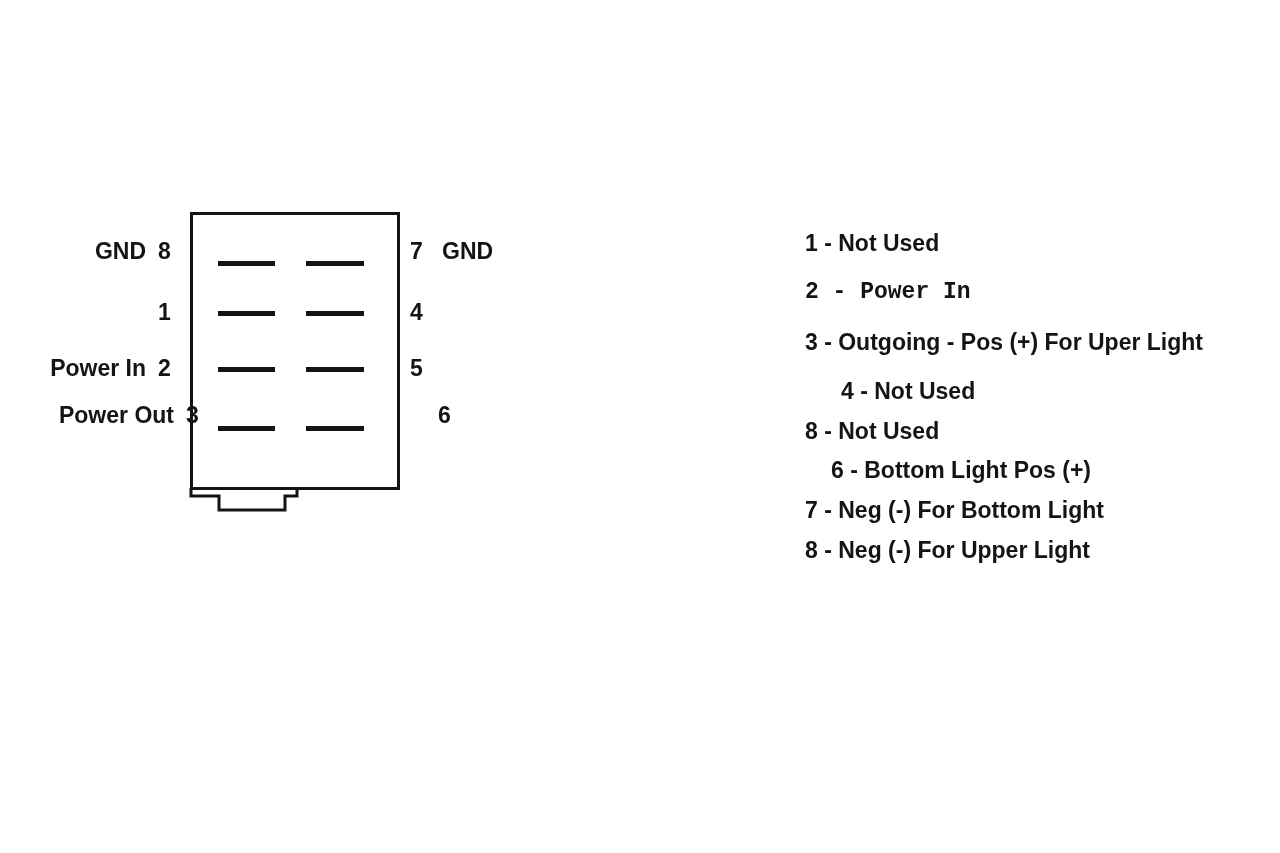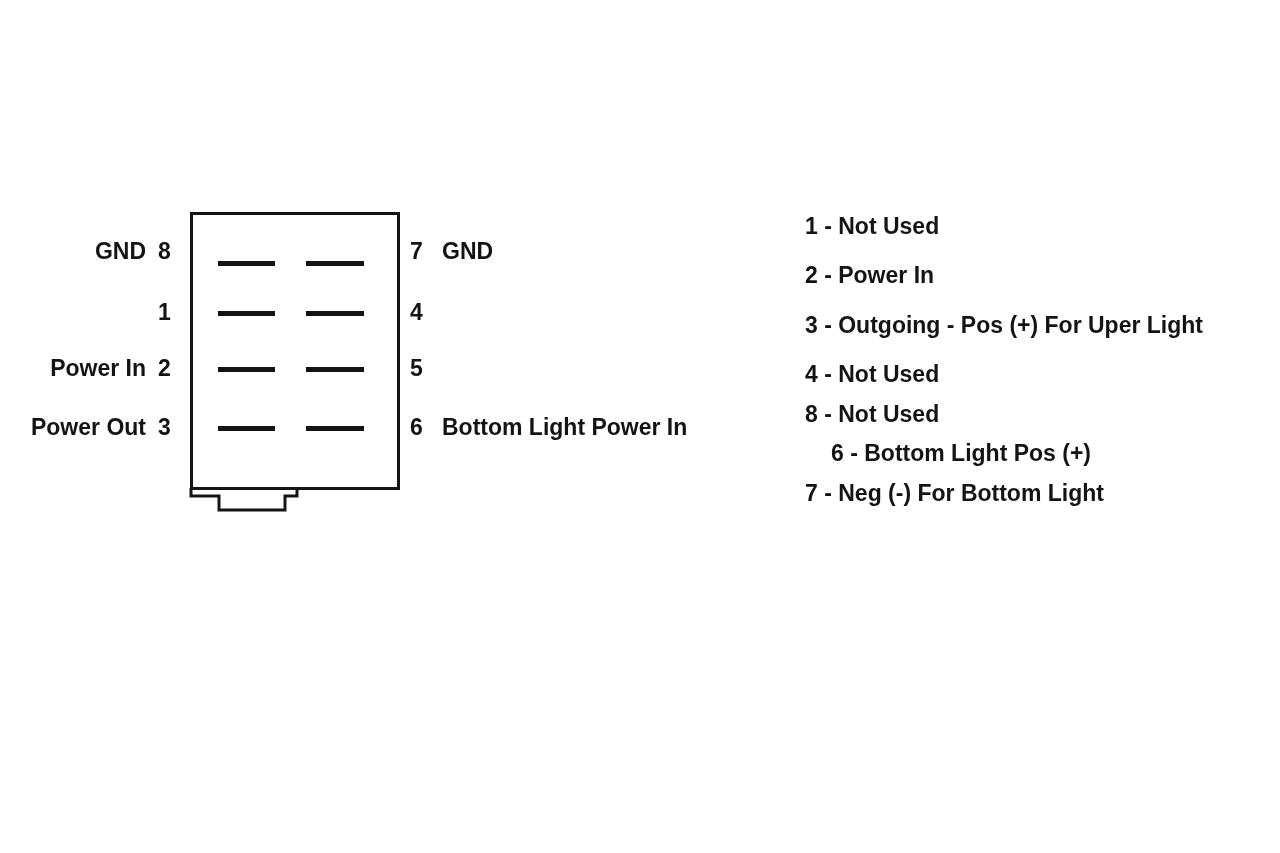--- a/index.html
+++ b/index.html
@@ -38,34 +38,34 @@
     display:flex;
   }
   .pin-left{left:0;width:182px;justify-content:flex-end;text-align:right;}
   .pin-left .num{width:24px;margin-left:12px;text-align:left;}
   .pin-right{left:410px;}
   .pin-right .num{width:24px;text-align:left;}
   .pin-right .lbl{margin-left:8px;}
   .rowt1{top:236px;}
   .rowt2{top:297px;}
   .rowt3{top:353px;}
-  .rowt4{top:412px;}
+  .rowt4{top:400px;padding-left:28px;}
   
   .mount-tab{position:absolute;left:186px;top:487px;}
   
-  .legend{position:absolute;left:805px;top:212px;width:470px;height:340px;}
+  .legend{position:absolute;left:805px;top:229px;width:470px;height:340px;}
   .legend-item{
     position:absolute;left:0;
     font-size:23px;line-height:28px;height:28px;
     white-space:nowrap;
   }
   .legend-item:nth-child(1){top:0;}
-  .legend-item:nth-child(2){top:49px;}
+  .legend-item:nth-child(2){top:49px;font-family:Liberation Mono, monospace;}
   .legend-item:nth-child(3){top:99px;}
-  .legend-item:nth-child(4){top:148px;}
+  .legend-item:nth-child(4){top:148px;margin-left:36px;}
   .legend-item:nth-child(5){top:188px;}
   .legend-item:nth-child(6){top:227px;margin-left:26px;}
   .legend-item:nth-child(7){top:267px;}
   .legend-item:nth-child(8){top:307px;}
 </style>
 </head>
 <body>
 
 <div class="stage">
 
@@ -108,26 +108,26 @@
   <div class="pin-row pin-right rowt2">
     <span class="num">4</span>
     <span class="lbl"></span>
   </div>
   <div class="pin-row pin-right rowt3">
     <span class="num">5</span>
     <span class="lbl"></span>
   </div>
   <div class="pin-row pin-right rowt4">
     <span class="num">6</span>
-    <span class="lbl">Bottom Light Power In</span>
   </div>
 
   <div class="legend">
     <div class="legend-item">1 - Not Used</div>
     <div class="legend-item">2 - Power In</div>
     <div class="legend-item">3 - Outgoing - Pos (+) For Uper Light</div>
     <div class="legend-item">4 - Not Used</div>
     <div class="legend-item">8 - Not Used</div>
     <div class="legend-item">6 - Bottom Light Pos (+)</div>
     <div class="legend-item">7 - Neg (-) For Bottom Light</div>
+    <div class="legend-item">8 - Neg (-) For Upper Light</div>
   </div>
 
 </div>
 
 </body></html>

